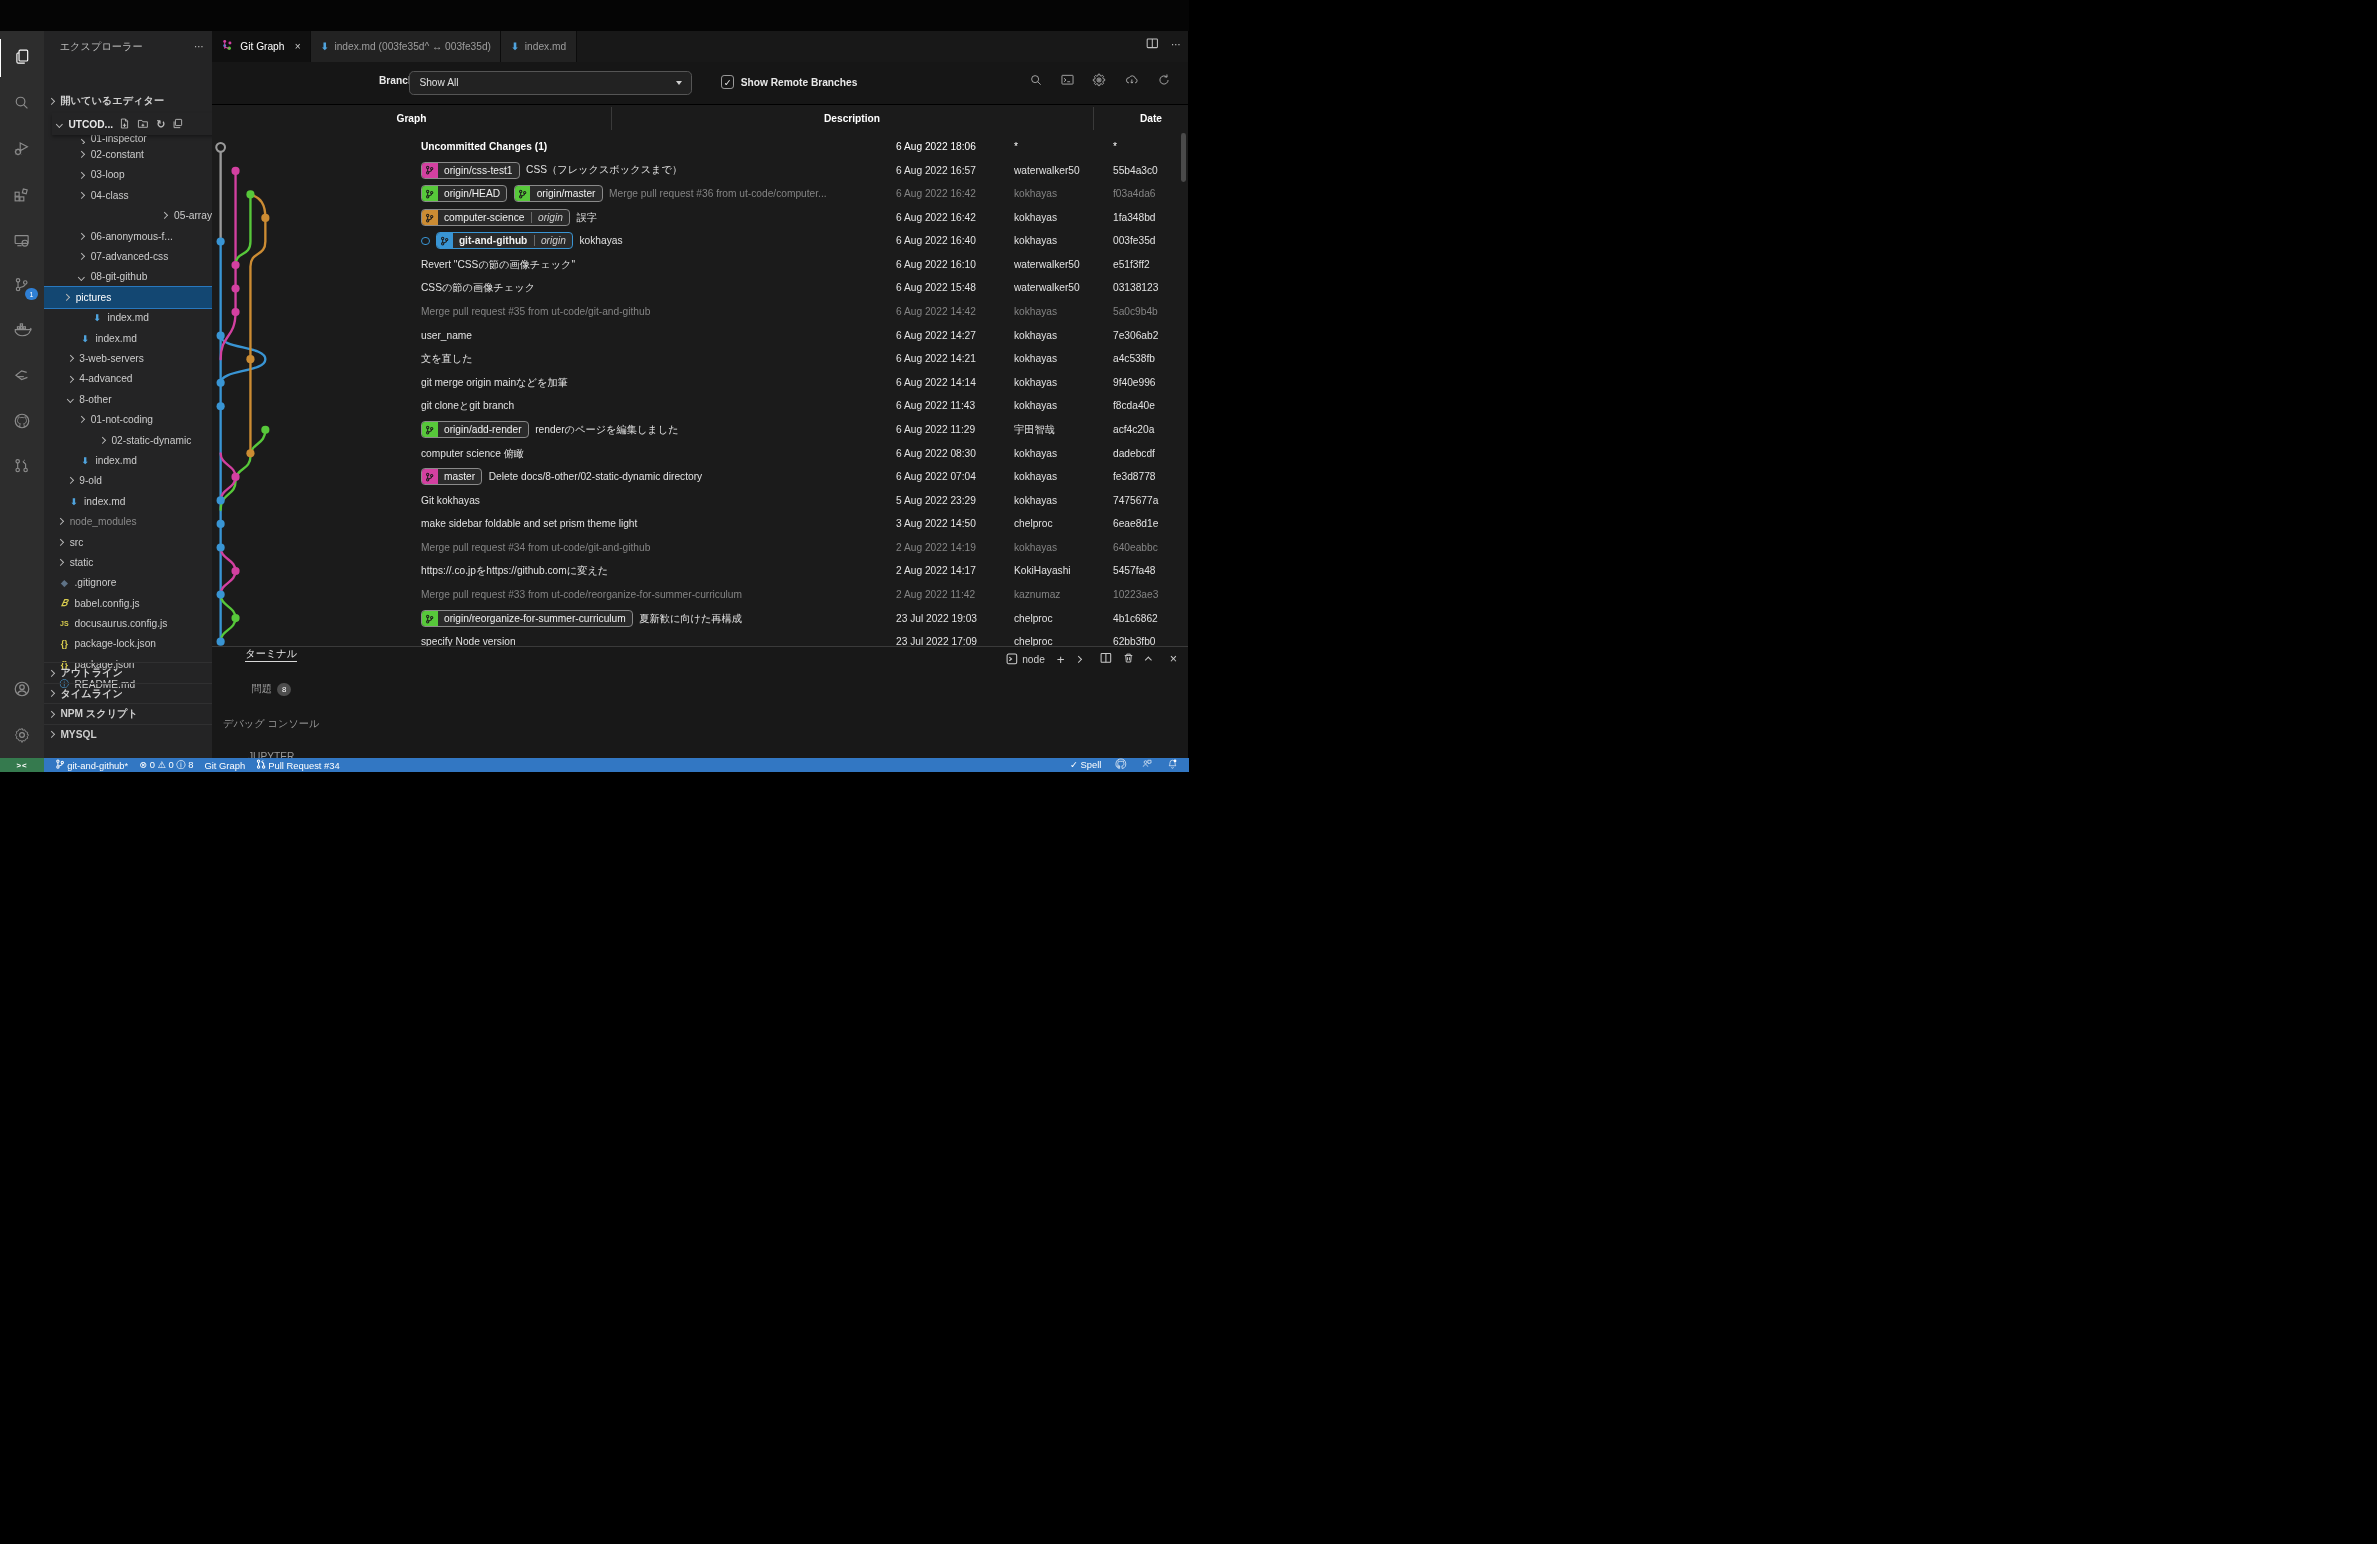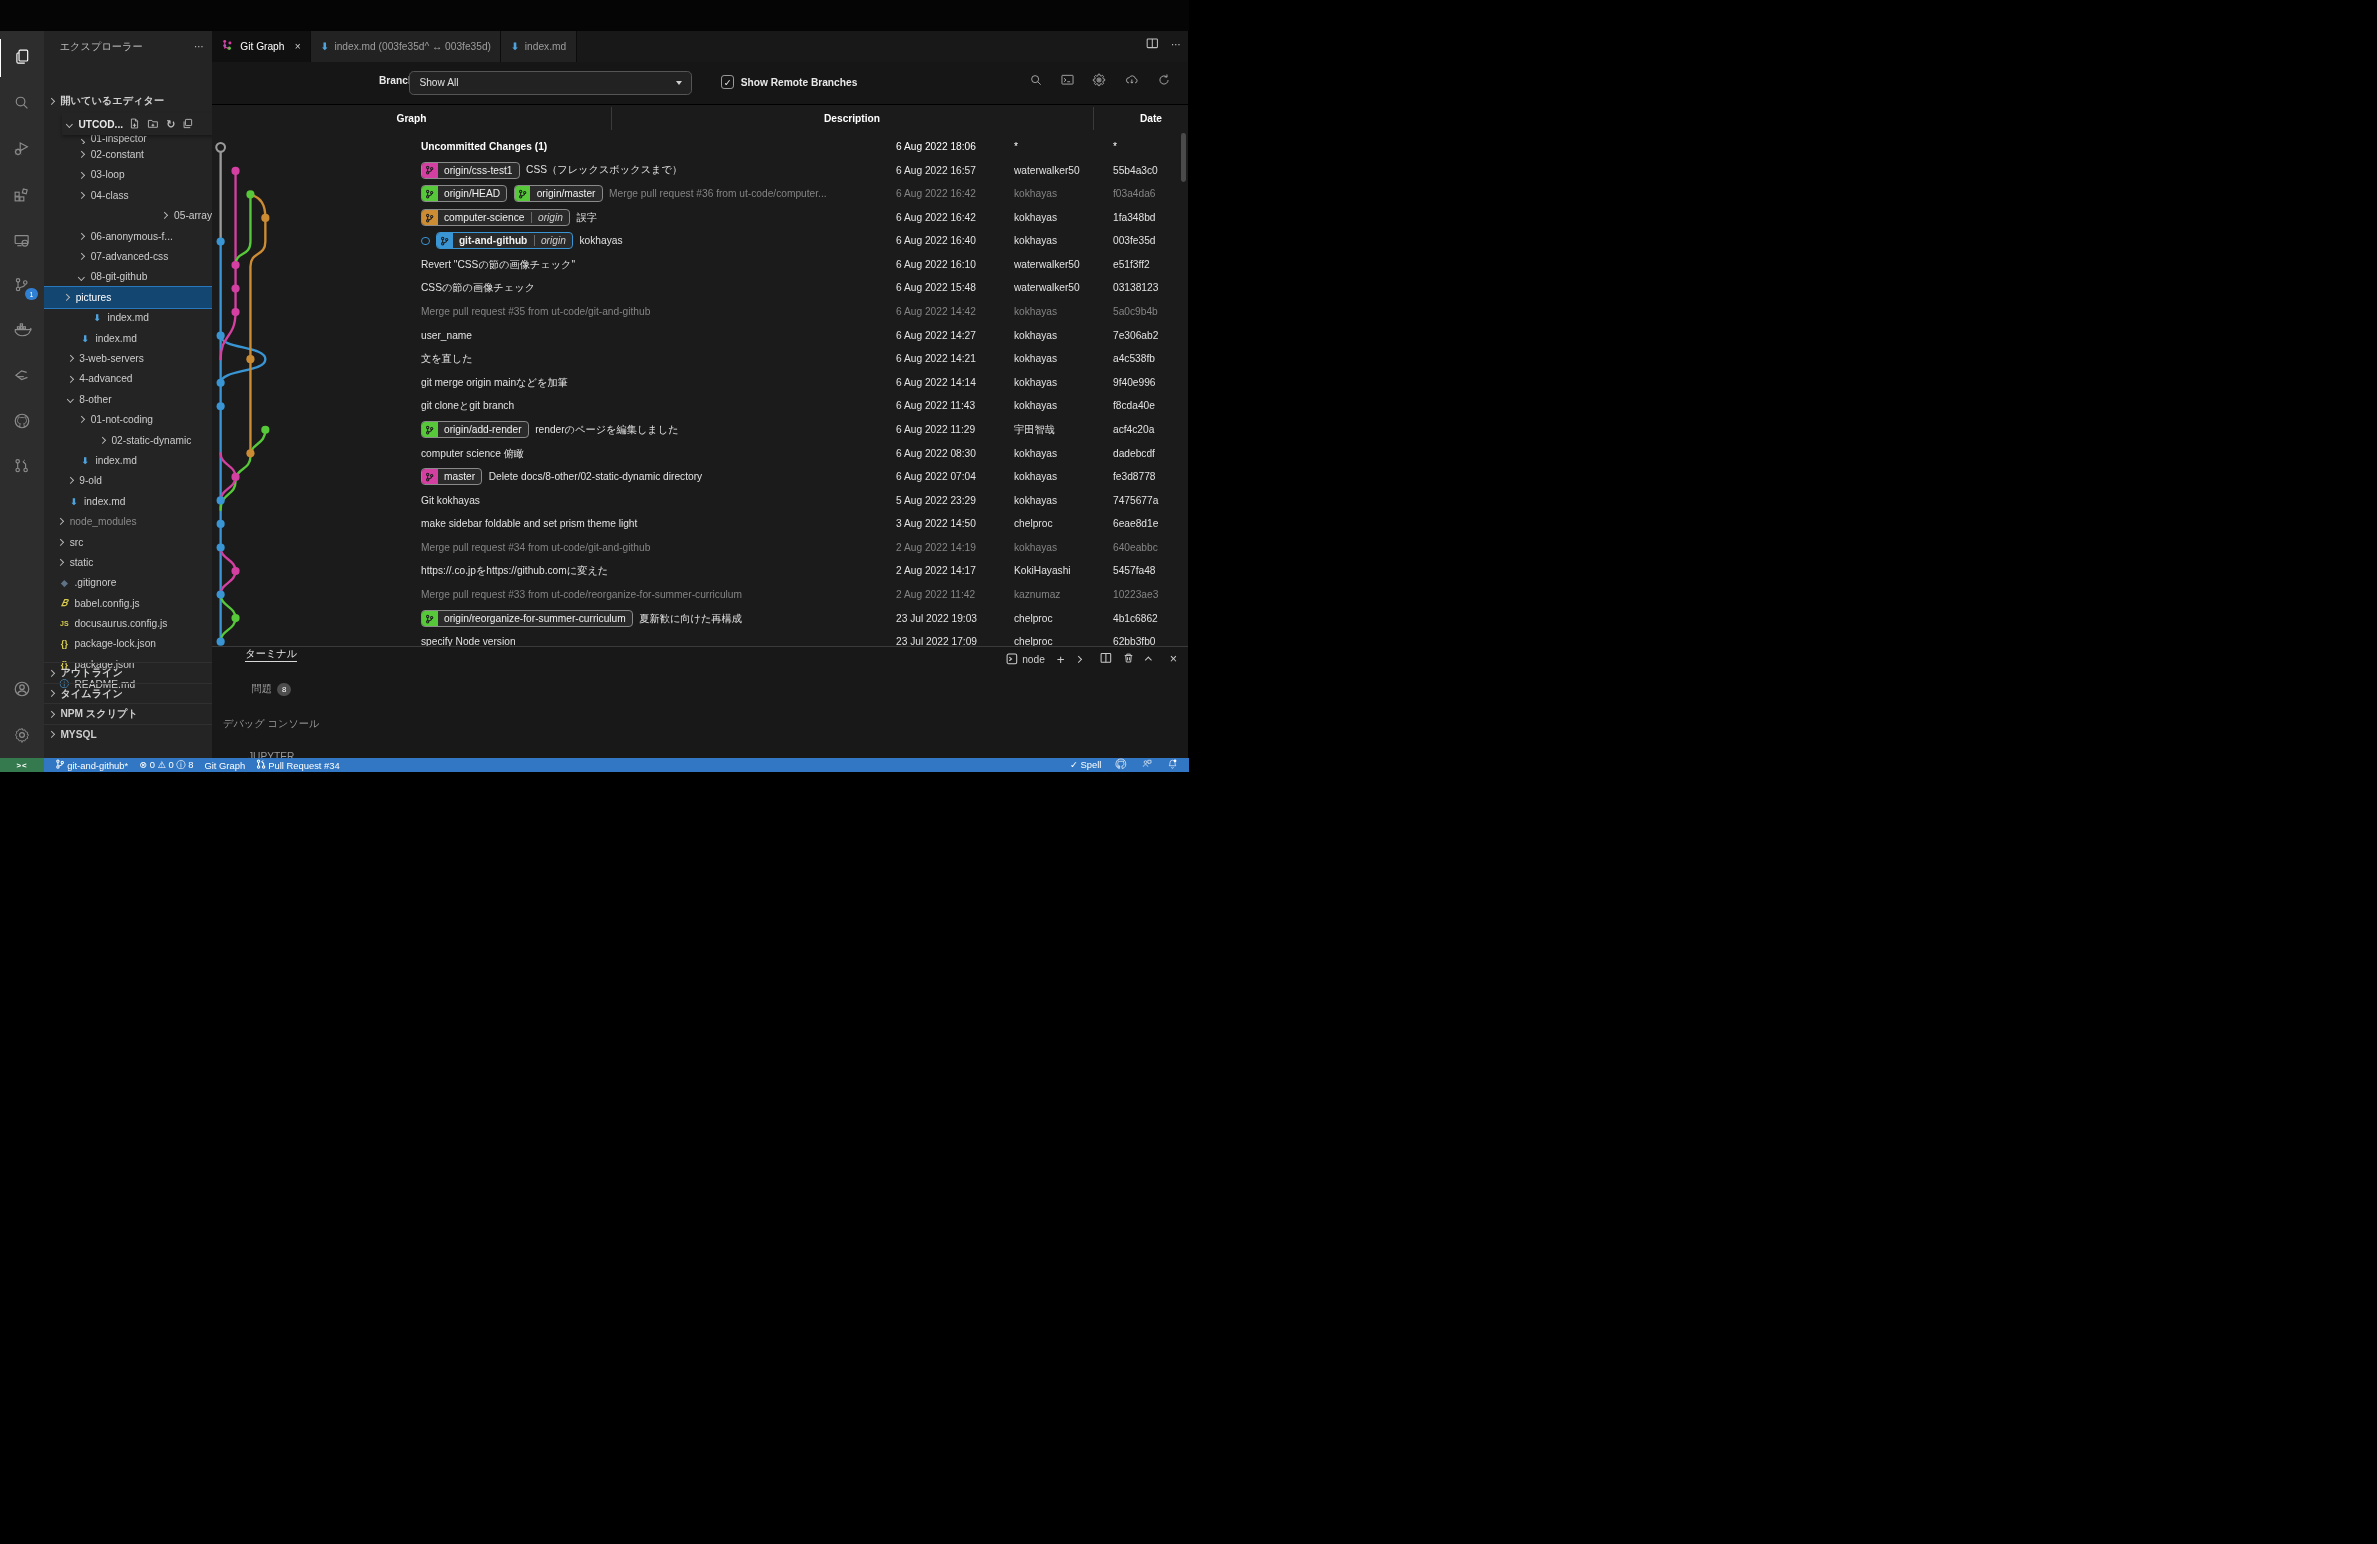--- a/index.html
+++ b/index.html
@@ -13,21 +13,21 @@
   .act-item { position:absolute; left:0; width:44px; height:38px; display:flex; align-items:center; justify-content:center; color:#8c8c8c; }
   .act-item.active { color:#ffffff; border-left:1.6px solid #fff; }
   .act-item svg { stroke:currentColor; fill:none; stroke-width:1.6; }
   .act-badge { position:absolute; right:6.3px; bottom:4.7px; background:#2f7fd4; color:#fff; font-size:7px; width:12.6px; height:12.6px; border-radius:6.3px; display:flex; align-items:center; justify-content:center; }
   
   #sidebar { left:44px; top:31px; width:168px; height:727px; background:#242425; overflow:hidden; }
   .side-title { position:absolute; left:0; top:5.5px; width:168px; height:20.4px; display:flex; align-items:center; padding:0 7.9px 0 15.7px; color:#bcbcbc; }
   .side-title .sp { flex:1; }
   .sec-row { display:flex; align-items:center; height:20.4px; padding-left:4.7px; font-weight:bold; color:#cfcfcf; border-top:0.8px solid #303031; }
   #open-editors { position:absolute; left:0; top:60px; width:168px; }
-  #ws-header { position:absolute; left:18px; top:82px; width:168px; height:22px; background:#242425; display:flex; align-items:center; padding-left:4.7px; font-weight:bold; color:#e8e8e8; z-index:3; box-shadow:0 2.4px 3.1px rgba(0,0,0,.35); }
+  #ws-header { position:absolute; left:8px; top:82px; width:168px; height:22px; background:#242425; display:flex; align-items:center; padding-left:4.7px; font-weight:bold; color:#e8e8e8; z-index:3; box-shadow:0 2.4px 3.1px rgba(0,0,0,.35); }
   #ws-header .acts { margin-left:6.3px; display:flex; gap:7px; color:#bdbdbd; align-items:center; }
   #tree { position:absolute; left:0; top:104px; width:168px; overflow:hidden; }
   .trow { height:20.4px; display:flex; align-items:center; color:#cccccc; position:relative; white-space:nowrap; }
   .trow.dim { color:#8a8a8a; }
   .trow.selected { background:#134772; outline:0.8px solid #2878be; outline-offset:-0.8px; color:#fff; }
   .chev { width:4.7px; height:4.7px; border-right:1.3px solid #b6b6b6; border-bottom:1.3px solid #b6b6b6; display:inline-block; transform:rotate(-45deg); margin-right:7px; flex:none; }
   .chev.open { transform:rotate(45deg); }
   .ficon { width:12.6px; margin-right:3.9px; text-align:center; flex:none; font-size:9.4px; }
   .arrow-dl { color:#4fa3dd; font-weight:bold; }
   #side-sections { position:absolute; left:0; bottom:14px; width:168px; }

